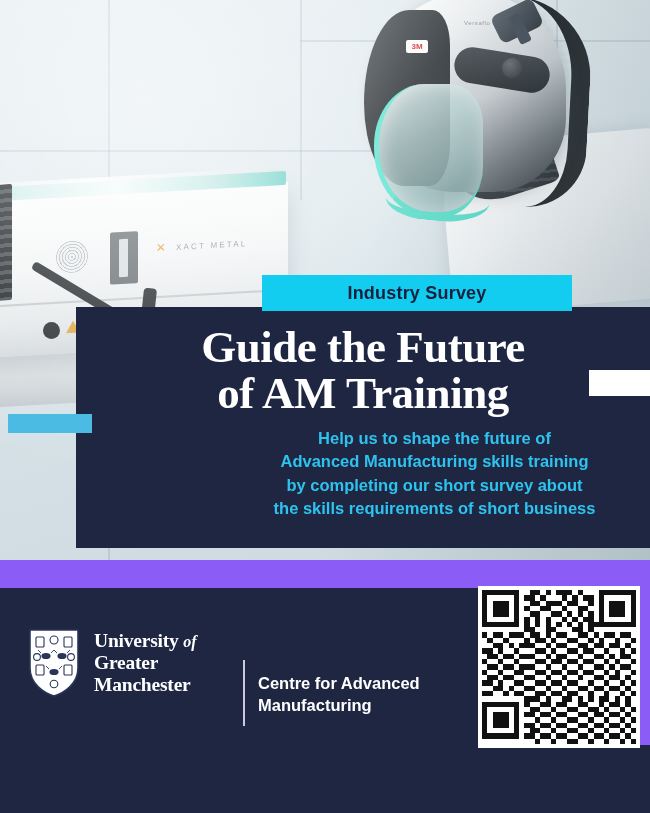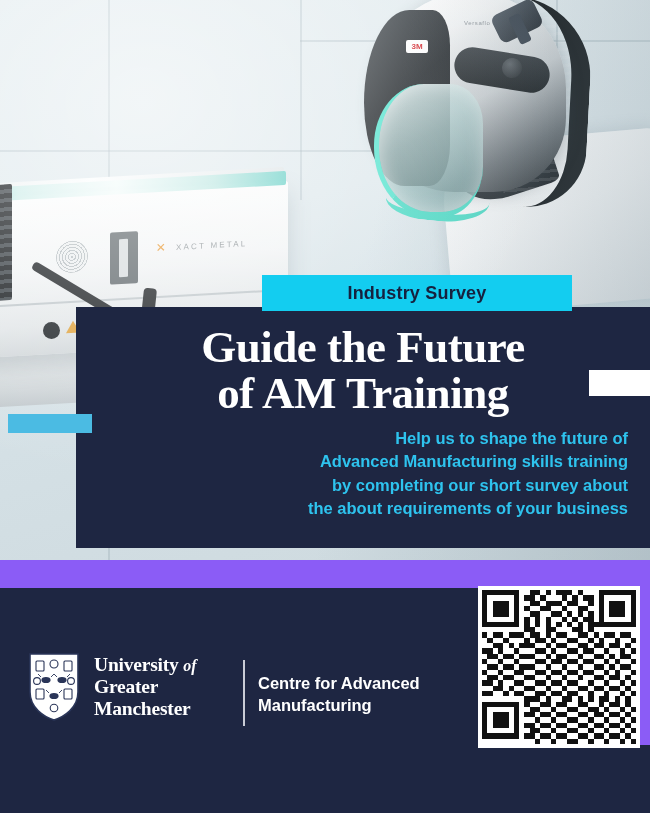--- a/index.html
+++ b/index.html
@@ -355,21 +355,21 @@
     margin: 0 0 6px 0;
     padding-right: 8px;
   }
   .headline .ln { display: block; }
   .subcopy {
     font-family: "Liberation Sans", sans-serif;
     font-size: 16.5px;
     font-weight: bold;
     line-height: 1.42;
     color: #2ec3ee;
-    text-align: right;
+    text-align: center;
     padding-left: 135px;
     padding-top: 4px;
   }
   .subcopy .ln { display: block; white-space: nowrap; }
 
   
   .white-tab {
     position: absolute;
     left: 589px;
     top: 370px;
@@ -403,21 +403,21 @@
     left: 0;
     top: 745px;
     width: 650px;
     height: 68px;
     z-index: 2;
   }
 
   .logo-lockup {
     position: absolute;
     left: 28px;
-    top: 652px;
+    top: 628px;
     display: flex;
     align-items: center;
     z-index: 8;
   }
   .crest {
     width: 52px;
     height: 70px;
     flex: none;
   }
   .uni-name {
@@ -530,21 +530,21 @@
   <div class="panel" style="background: rgb(30, 38, 66);">
     <div class="panel-inner">
       <h1 class="headline">
         <span class="ln">Guide the Future</span>
         <span class="ln">of AM Training</span>
       </h1>
       <div class="subcopy" style="color: rgb(46, 195, 238);">
         <span class="ln">Help us to shape the future of</span>
         <span class="ln">Advanced Manufacturing skills training</span>
         <span class="ln">by completing our short survey about</span>
-        <span class="ln">the about requirements of your business</span>
+        <span class="ln">the skills requirements of short business</span>
       </div>
     </div>
   </div>
 
   <div class="white-tab" style="background: rgb(255, 255, 255);"></div>
   <div class="blue-bar" style="background: rgb(75, 187, 227);"></div>
 
   <div class="footer-band" style="background: rgb(30, 38, 66);"></div>
   <div class="footer-base" style="background: rgb(30, 38, 66);"></div>
 

